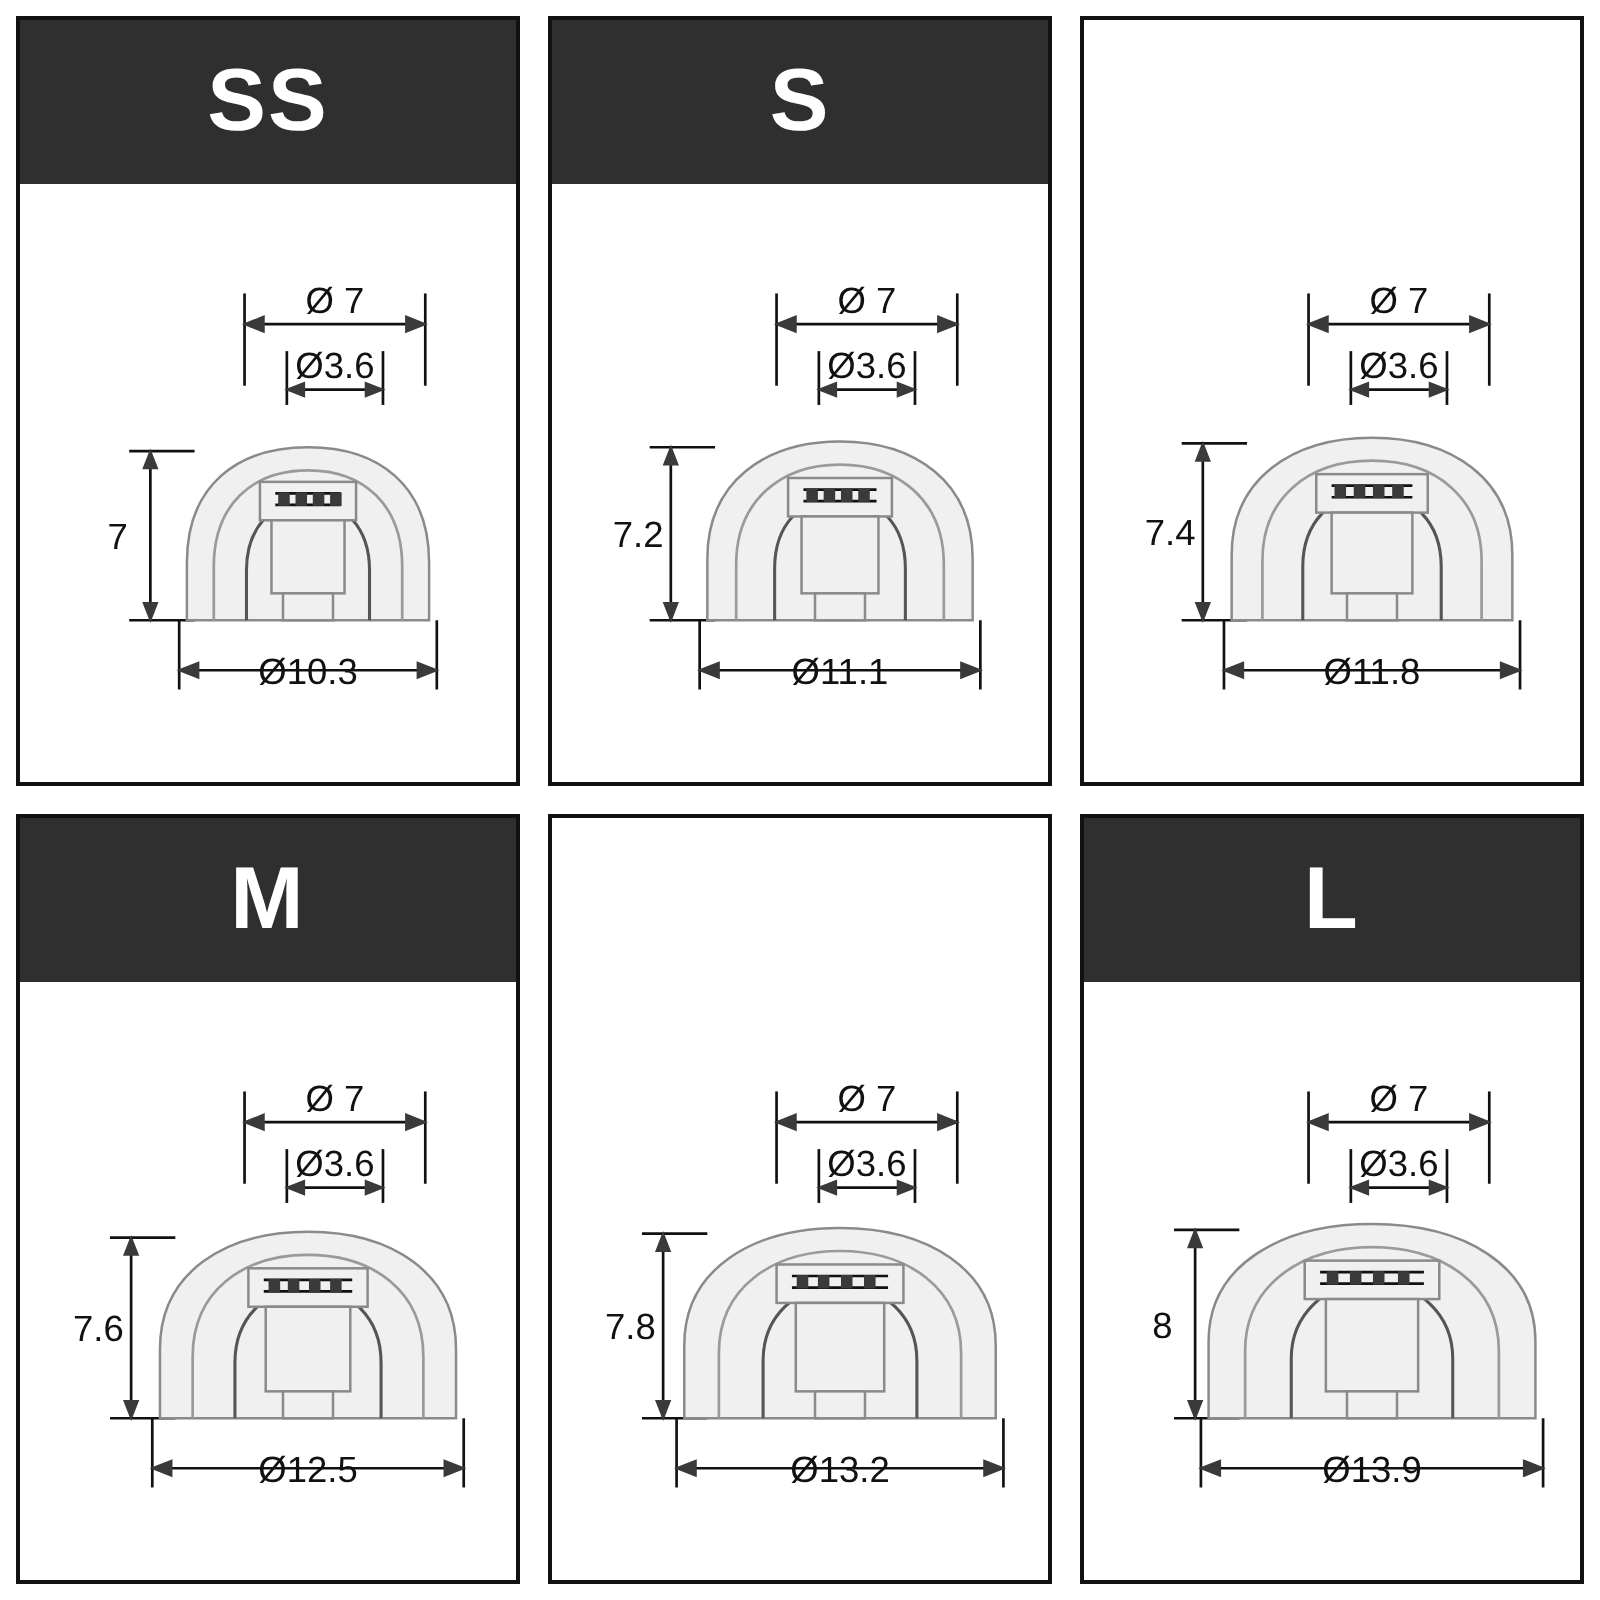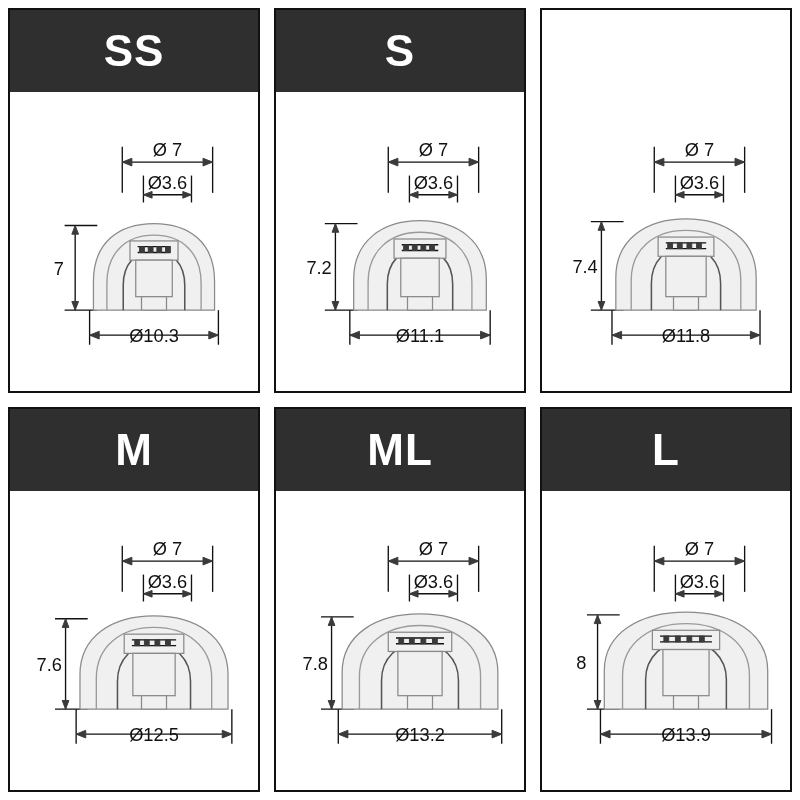--- a/index.html
+++ b/index.html
@@ -308,23 +308,20 @@
         <line class="thin" x1="210" y1="212" x2="210" y2="248"></line>
         <line class="thin" x1="48" y1="238" x2="210" y2="238"></line>
         <polygon class="dark" points="48,238 58,234 58,242"></polygon>
         <polygon class="dark" points="210,238 200,234 200,242"></polygon>
         <text class="dim" x="129" y="245" text-anchor="middle">Ø12.5</text>
       </svg>
     </div>
   </div>
 
   <div class="card">
-    <div class="title-bar">
-      <span class="title-text">ML</span>
-    </div>
     <div class="drawing">
       <svg viewBox="0 0 258 302" preserveAspectRatio="xMidYMid meet">
         <line class="thin" x1="96" y1="42" x2="96" y2="90"></line>
         <line class="thin" x1="190" y1="42" x2="190" y2="90"></line>
         <line class="thin" x1="96" y1="58" x2="190" y2="58"></line>
         <polygon class="dark" points="96,58 106,54 106,62"></polygon>
         <polygon class="dark" points="190,58 180,54 180,62"></polygon>
         <text class="dim" x="143" y="52" text-anchor="middle">Ø 7</text>
 
         <line class="thin" x1="118" y1="72" x2="118" y2="100"></line>

